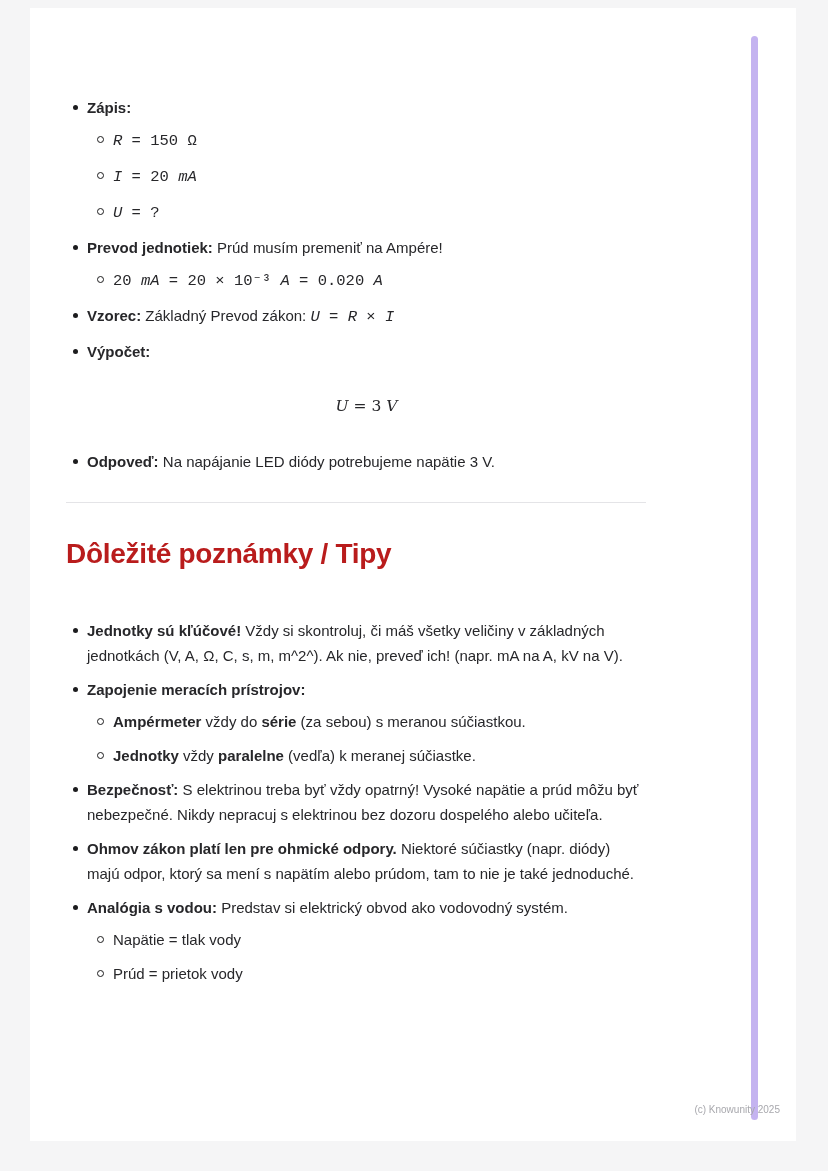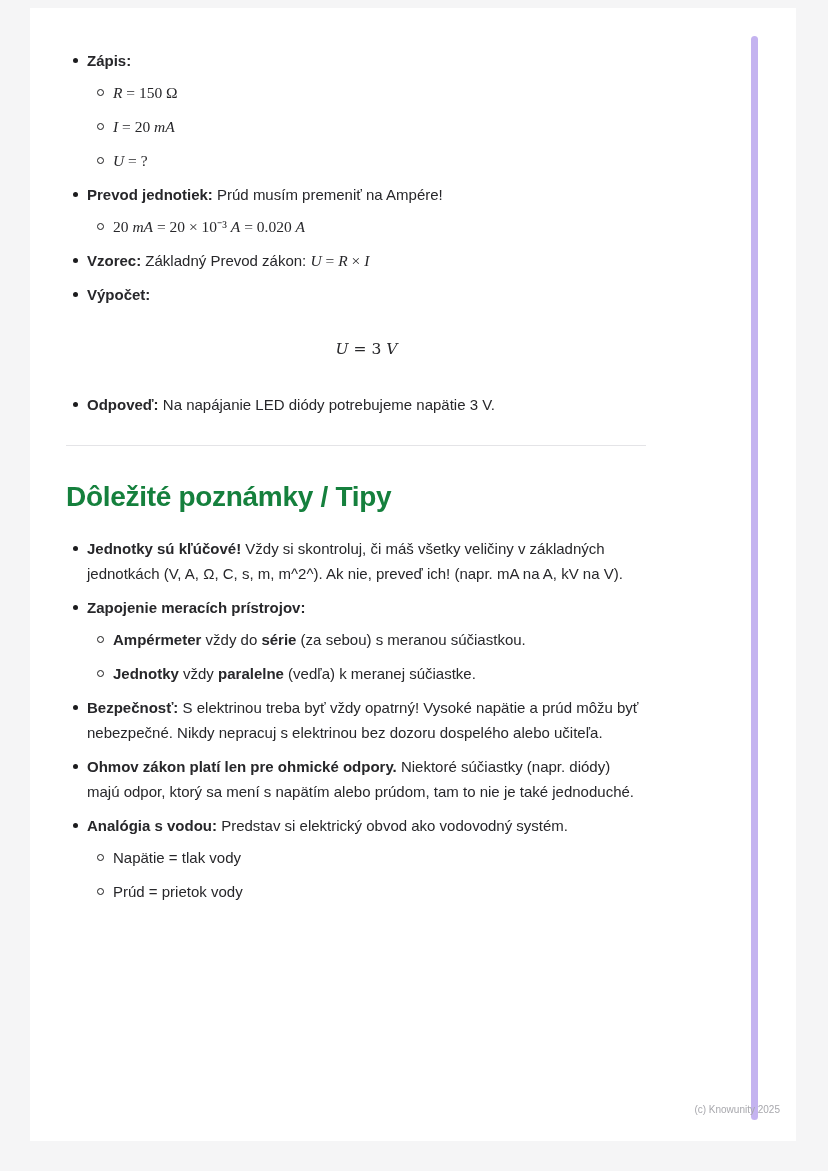--- a/index.html
+++ b/index.html
@@ -19,56 +19,56 @@
   }
   .content {
     position:absolute;
     left:36px; top:40px;
     width:580px;
     font-size:15px;
     line-height:25px;
   }
   .intro { margin:0 0 18px 0; }
   ul { list-style:none; }
-  .l1 { padding-left:21px; }
+  .l1 { padding-left:21px;margin-top:47px; }
   .l1 > li { position:relative; margin-bottom:9px; }
   .l1 > li::before {
     content:""; position:absolute; left:-14px; top:10px;
     width:5px; height:5px; border-radius:50%; background:#1c1c1e;
   }
   .l2 { padding-left:26px; margin-top:7px; }
   .l2 > li { position:relative; margin-bottom:9px; }
   .l2 > li::before {
     content:""; position:absolute; left:-16px; top:9px;
     width:5px; height:5px; border-radius:50%;
     border:1.3px solid #1c1c1e; background:transparent;
   }
   .b { font-weight:bold; }
   .math {
-    font-family:Liberation Serif, serif;
+    font-family:Liberation Mono, monospace;
     font-size:15.5px;
   }
   .math i, .eq i { font-style:italic; }
   .eq {
     font-family:"DejaVu Serif","Liberation Serif",serif;
     font-size:15.5px;
     text-align:center;
     margin:30px 0;
     font-weight:normal;
   }
   .divider {
     border:none;
     border-top:1px solid #e4e4e7;
     width:580px;
     margin:28px 0 0 0;
   }
   .heading {
     font-size:28px;
     font-weight:800;
-    color:#15803d;
+    color:#b91c1c;
     letter-spacing:-0.3px;
     margin:34px 0 22px 0;
     line-height:34px;
   }
   .footer {
     position:absolute;
     right:16px; bottom:26px;
     font-size:10px;
     color:#a8a8ad;
     z-index:3;

